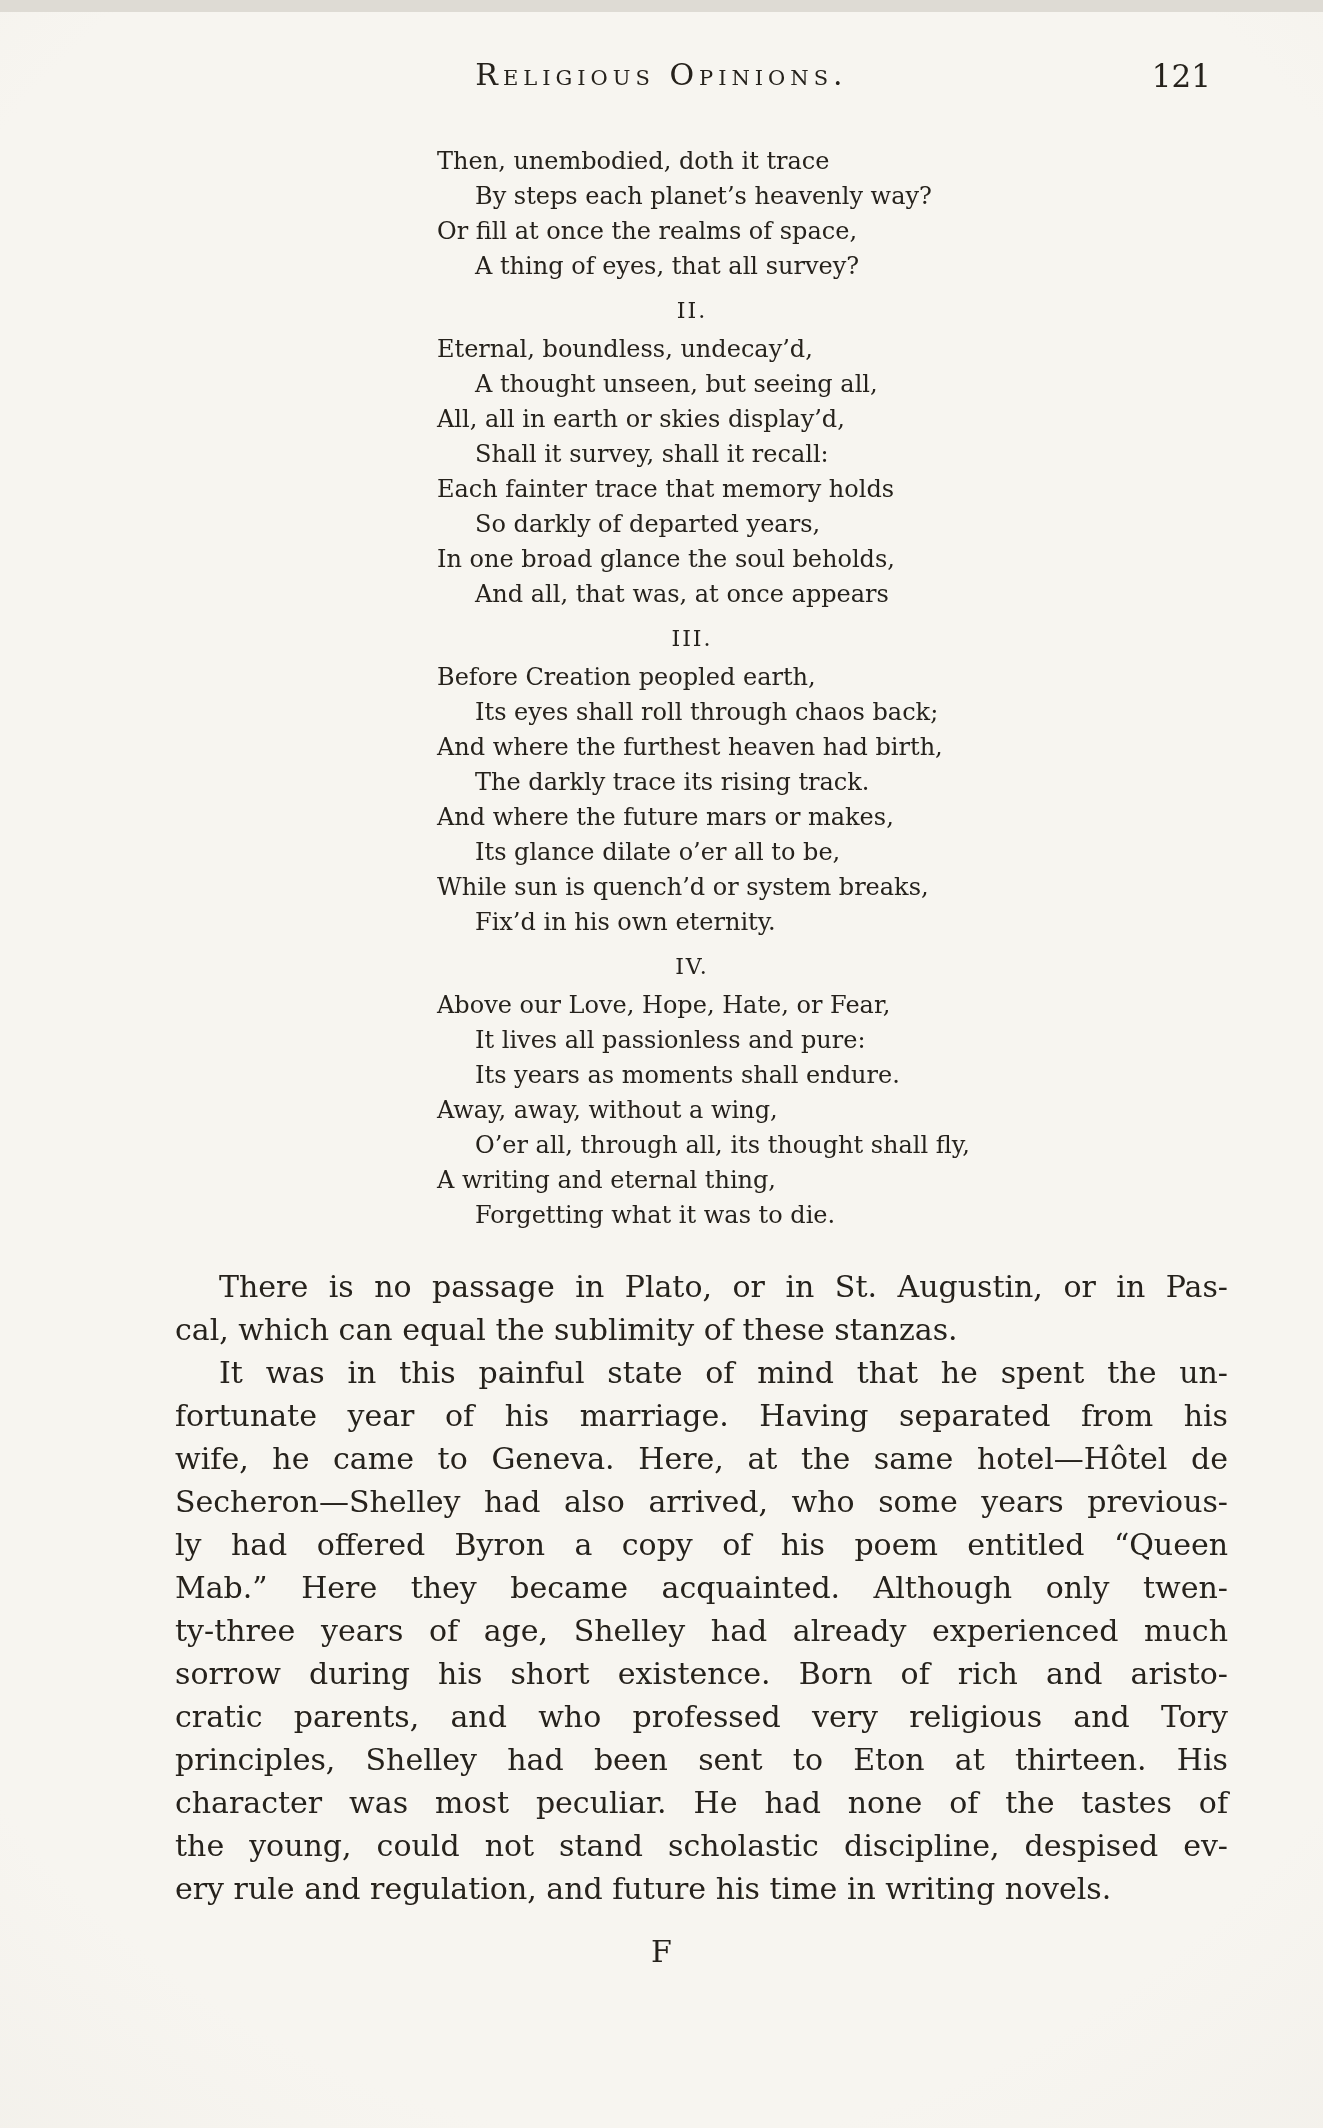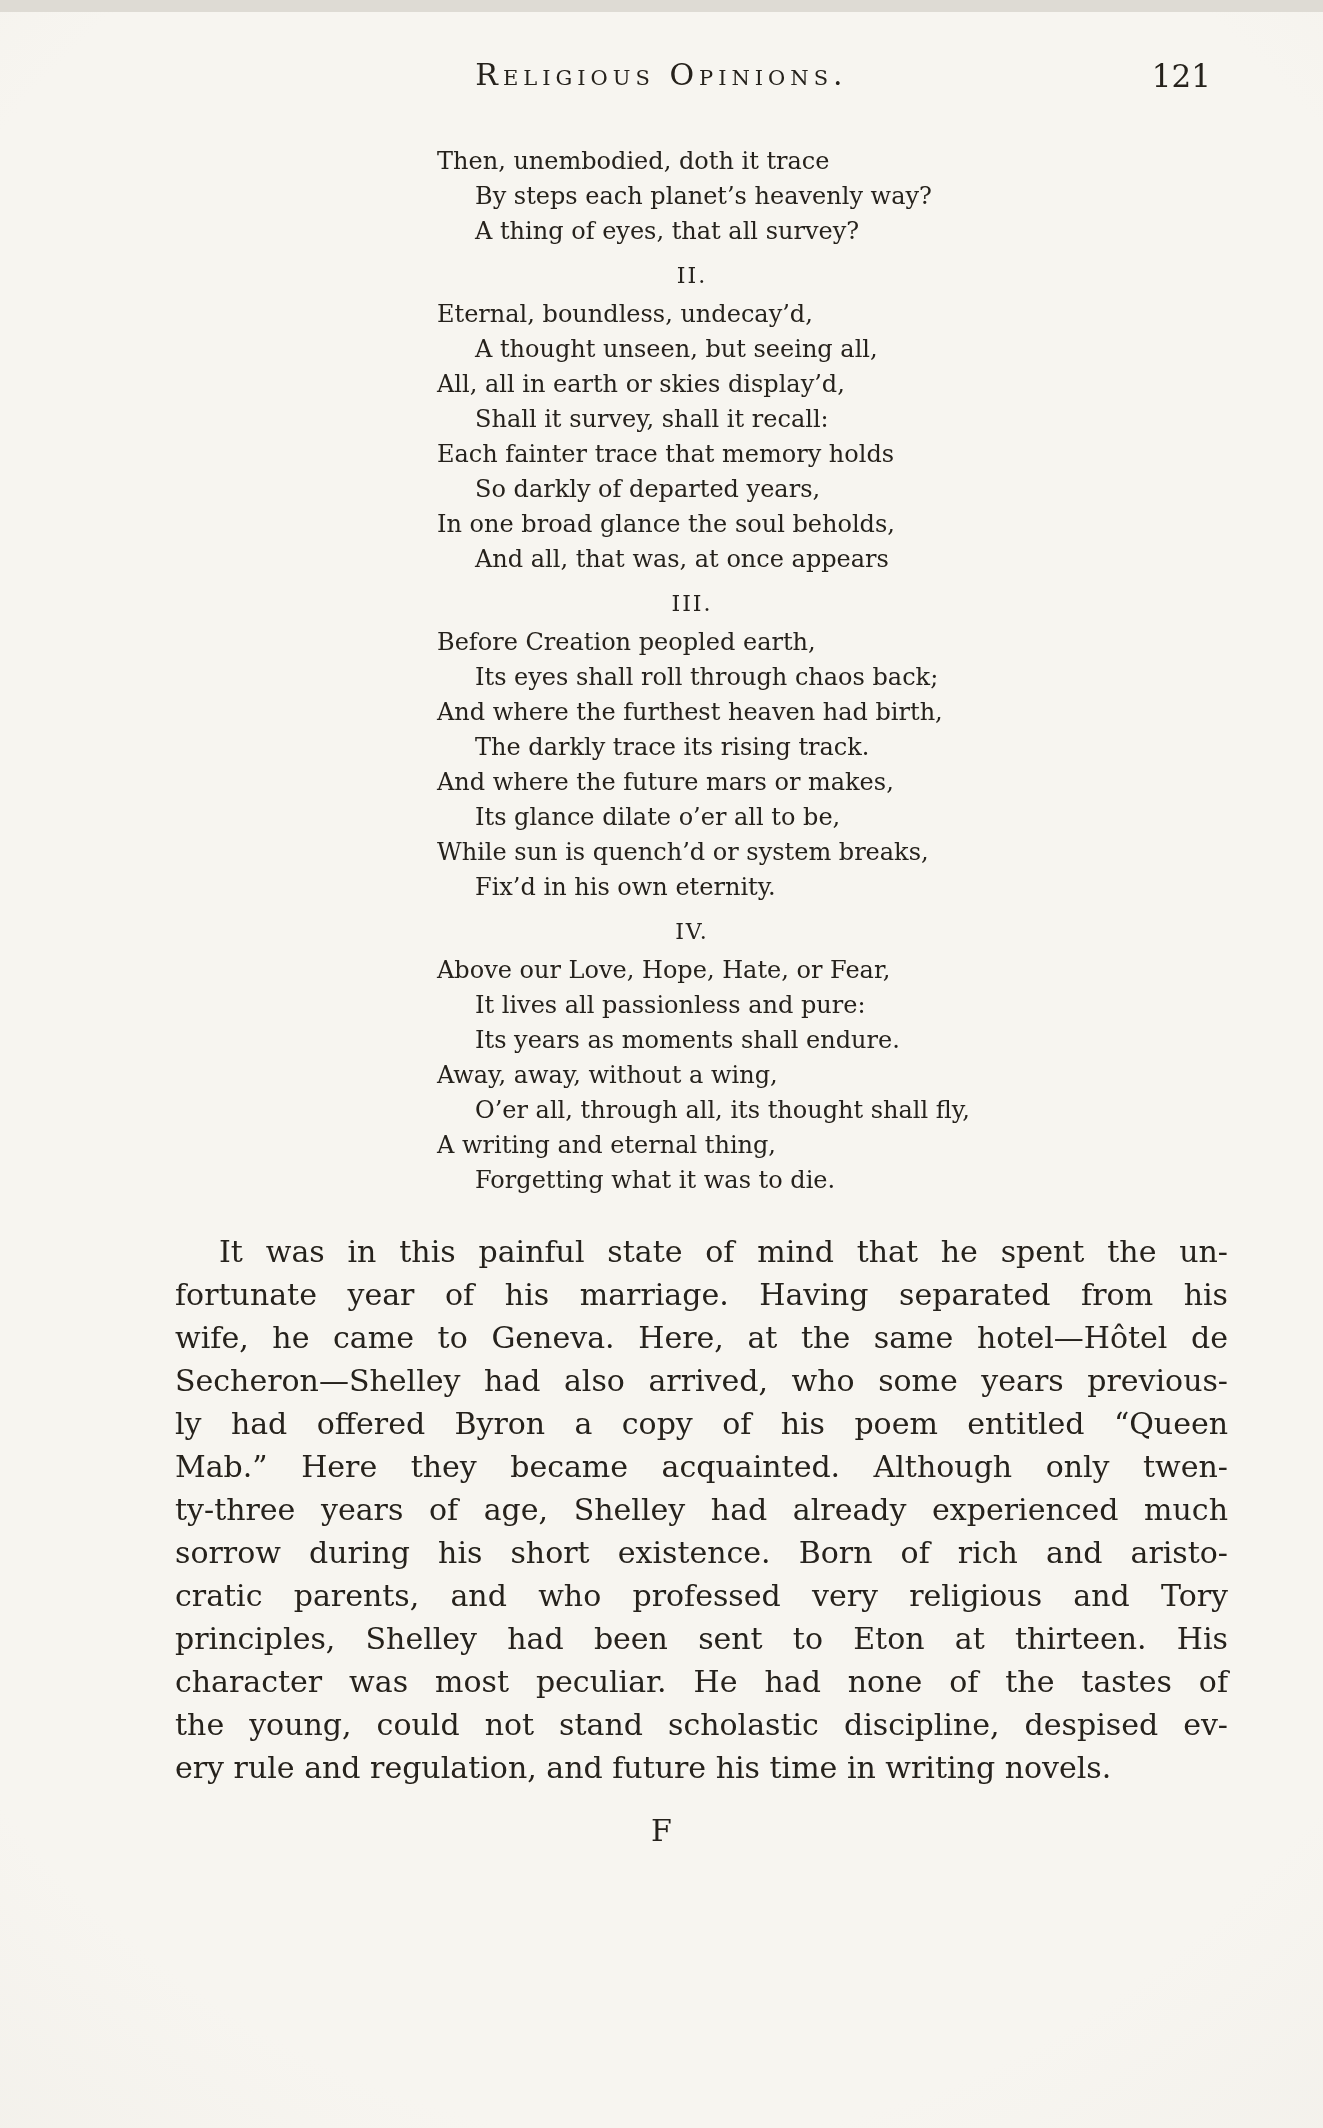--- a/index.html
+++ b/index.html
@@ -92,20 +92,21 @@
 
   <div class="header">
     <div class="header-title">Religious Opinions.</div>
     <div class="page-number">121</div>
   </div>
 
   <div class="poem">
       <div class="stanza">
         <div class="poem-line">Then, unembodied, doth it trace</div>
         <div class="poem-line indent">By steps each planet’s heavenly way?</div>
+        <div class="poem-line">Or fill at once the realms of space,</div>
         <div class="poem-line indent">A thing of eyes, that all survey?</div>
       </div>
       <div class="stanza-heading">II.</div>
       <div class="stanza">
         <div class="poem-line">Eternal, boundless, undecay’d,</div>
         <div class="poem-line indent">A thought unseen, but seeing all,</div>
         <div class="poem-line">All, all in earth or skies display’d,</div>
         <div class="poem-line indent">Shall it survey, shall it recall:</div>
         <div class="poem-line">Each fainter trace that memory holds</div>
         <div class="poem-line indent">So darkly of departed years,</div>
@@ -130,20 +131,24 @@
         <div class="poem-line indent">Its years as moments shall endure.</div>
         <div class="poem-line">Away, away, without a wing,</div>
         <div class="poem-line indent">O’er all, through all, its thought shall fly,</div>
         <div class="poem-line">A writing and eternal thing,</div>
         <div class="poem-line indent">Forgetting what it was to die.</div>
       </div>
     </div>
 
   <div class="prose">
       <div class="paragraph">
+        <div class="prose-line first">There is no passage in Plato, or in St. Augustin, or in Pas-</div>
+        <div class="prose-line last">cal, which can equal the sublimity of these stanzas.</div>
+      </div>
+      <div class="paragraph">
         <div class="prose-line first">It was in this painful state of mind that he spent the un-</div>
         <div class="prose-line">fortunate year of his marriage.  Having separated from his</div>
         <div class="prose-line">wife, he came to Geneva.  Here, at the same hotel—Hôtel de</div>
         <div class="prose-line">Secheron—Shelley had also arrived, who some years previous-</div>
         <div class="prose-line">ly had offered Byron a copy of his poem entitled “Queen</div>
         <div class="prose-line">Mab.”  Here they became acquainted.  Although only twen-</div>
         <div class="prose-line">ty-three years of age, Shelley had already experienced much</div>
         <div class="prose-line">sorrow during his short existence.  Born of rich and aristo-</div>
         <div class="prose-line">cratic parents, and who professed very religious and Tory</div>
         <div class="prose-line">principles, Shelley had been sent to Eton at thirteen.  His</div>

